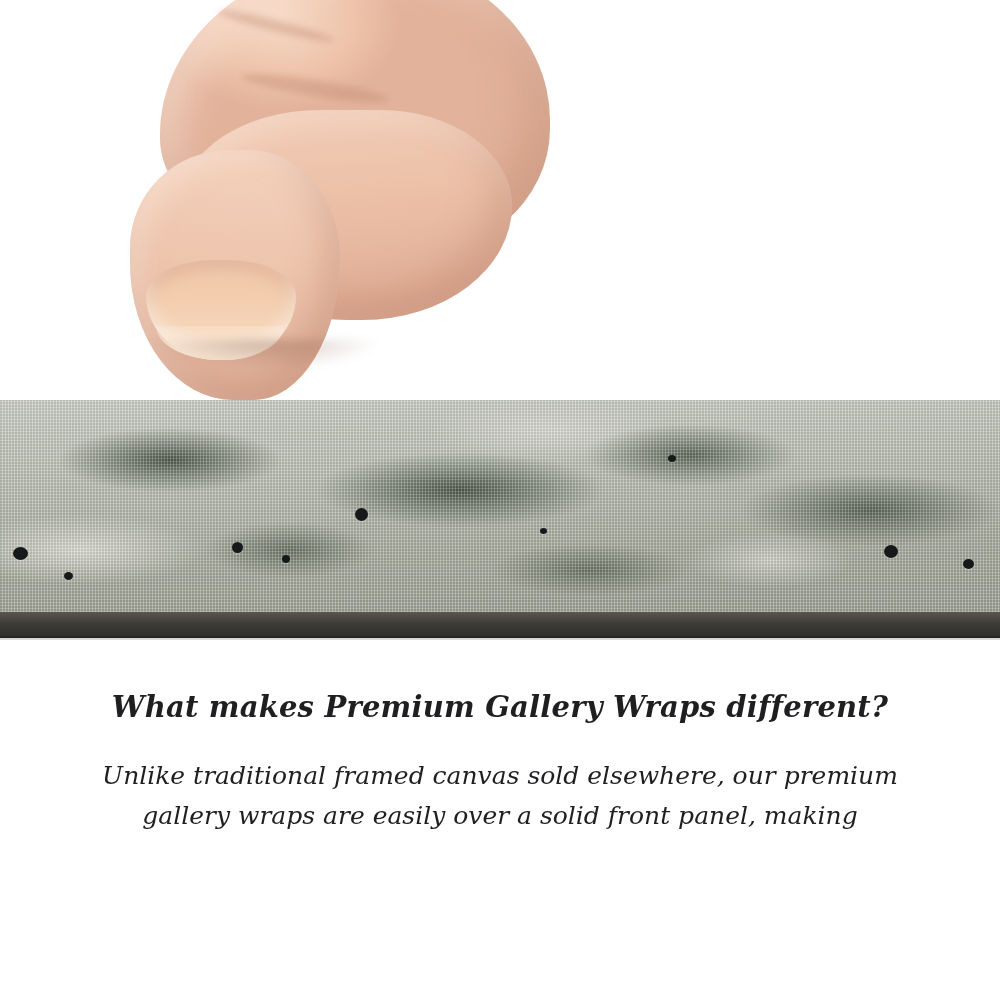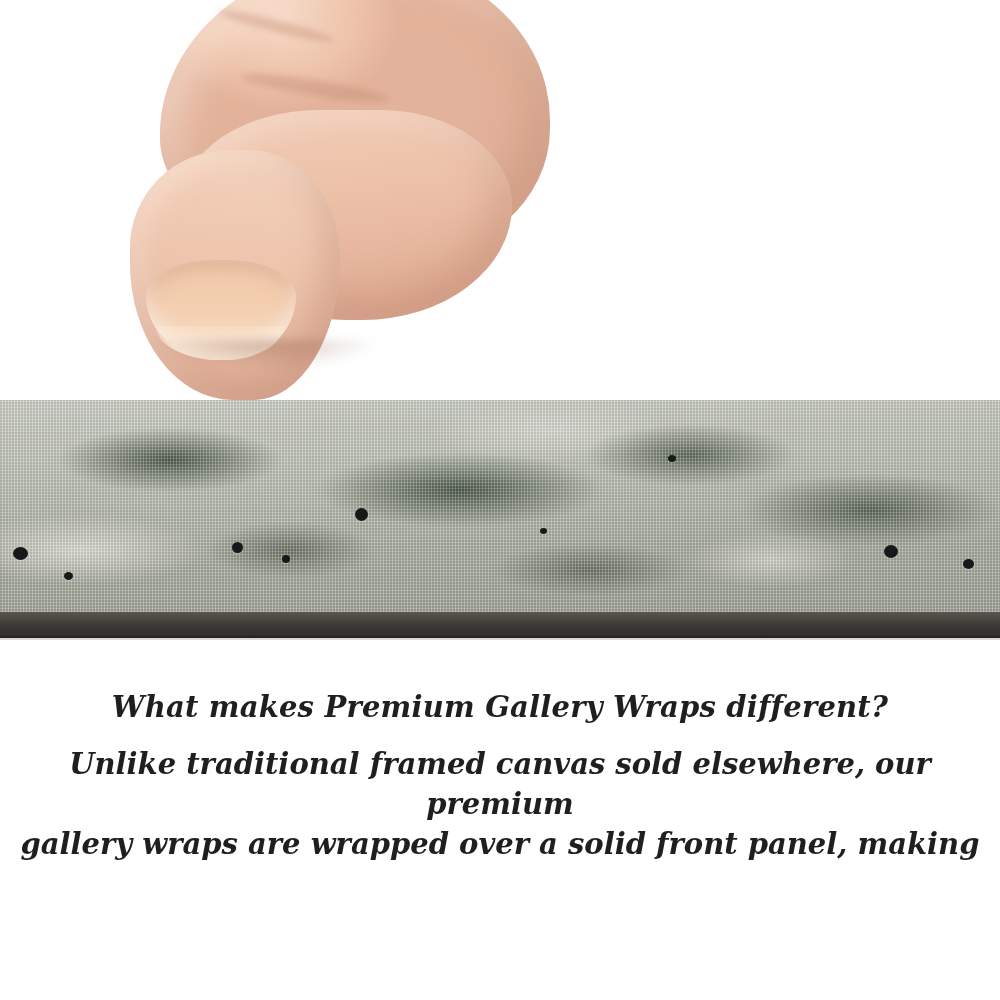--- a/index.html
+++ b/index.html
@@ -188,26 +188,26 @@
     width: 1000px;
     text-align: center;
     color: #1f1f22;
     font-family: "DejaVu Serif", serif;
     font-style: italic;
   }
   .caption-heading {
     font-size: 29px;
     font-weight: 700;
     letter-spacing: 0.2px;
-    margin-bottom: 20px;
+    margin-bottom: 32px;
   }
   .caption-line {
-    font-size: 29px;
+    font-size: 25px;
     line-height: 40px;
-    font-weight: 700;
+    font-weight: 400;
   }
 </style>
 </head>
 <body>
 
 <div class="promo">
 
   <div class="photo">
 
     <div class="hand">
@@ -237,16 +237,16 @@
       <div class="spec" style="left:540px;top:128px;width:7px;height:6px;"></div>
       <div class="canvas-bottom-edge"></div>
       <div class="canvas-bottom-shadow"></div>
     </div>
 
   </div>
 
   <div class="caption">
     <div class="caption-heading">What makes Premium Gallery Wraps different?</div>
     <div class="caption-line">Unlike traditional framed canvas sold elsewhere, our premium</div>
-    <div class="caption-line">gallery wraps are wrapped over a solid front panel, making</div>
+    <div class="caption-line">gallery wraps are easily over a solid front panel, making</div>
   </div>
 
 </div>
 
 </body></html>

